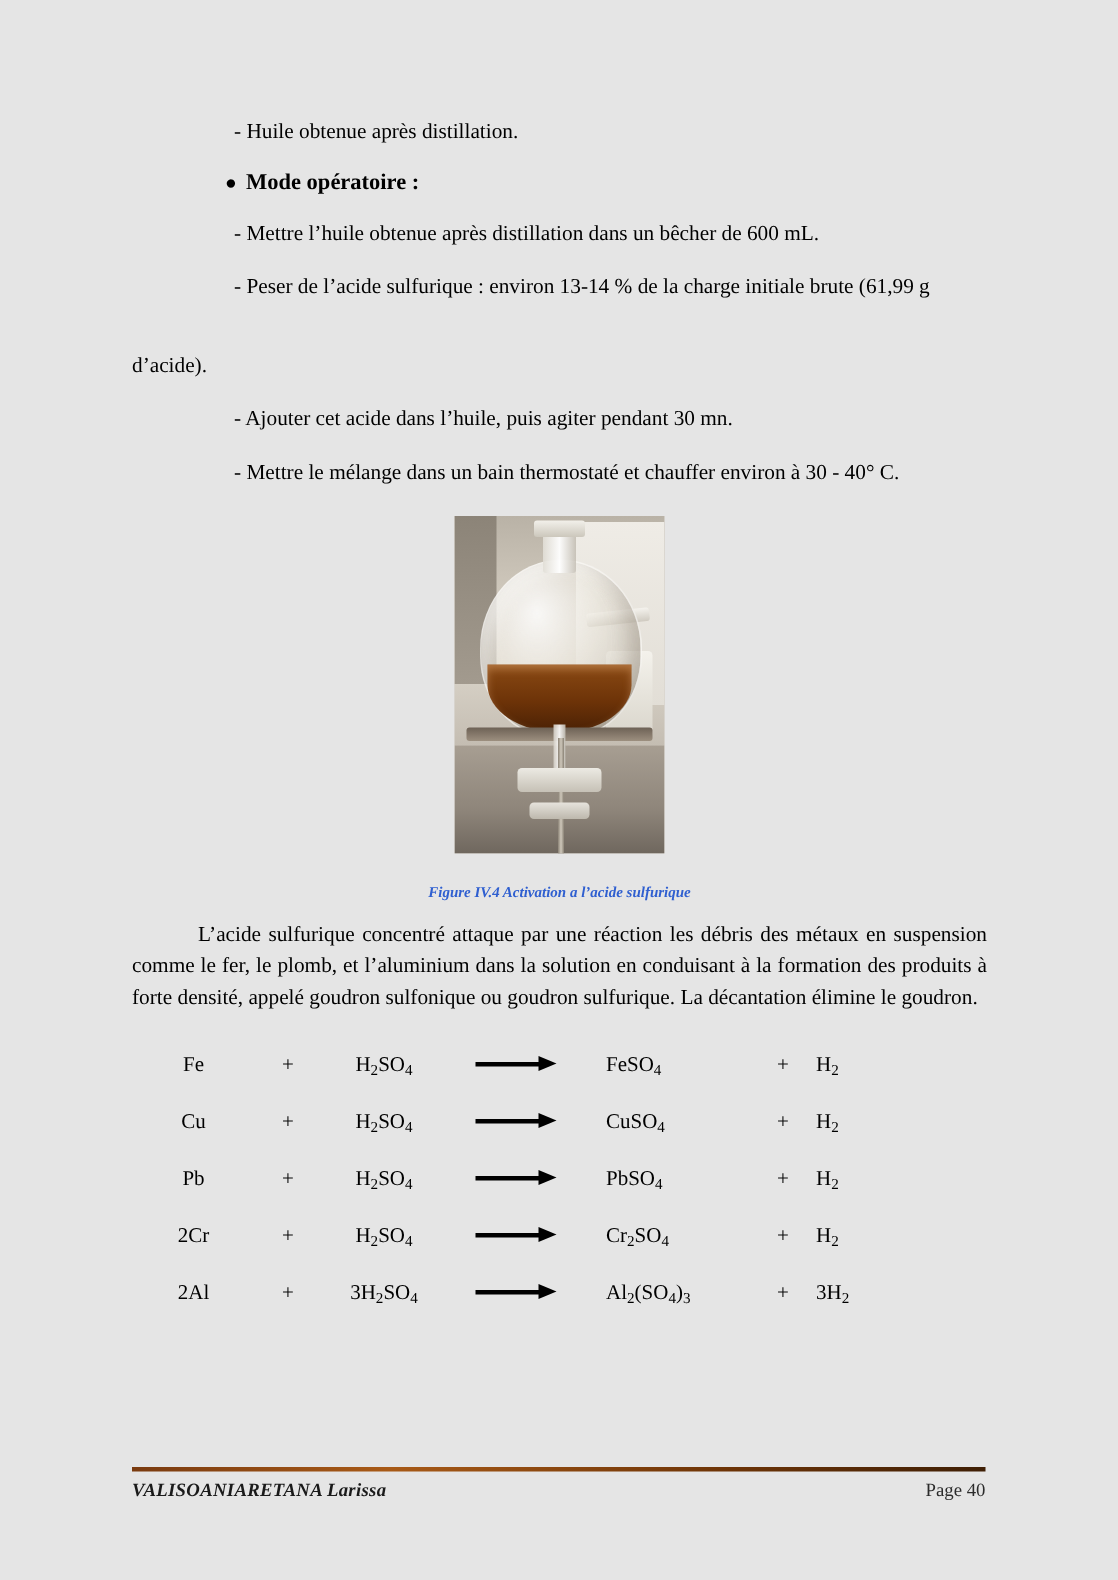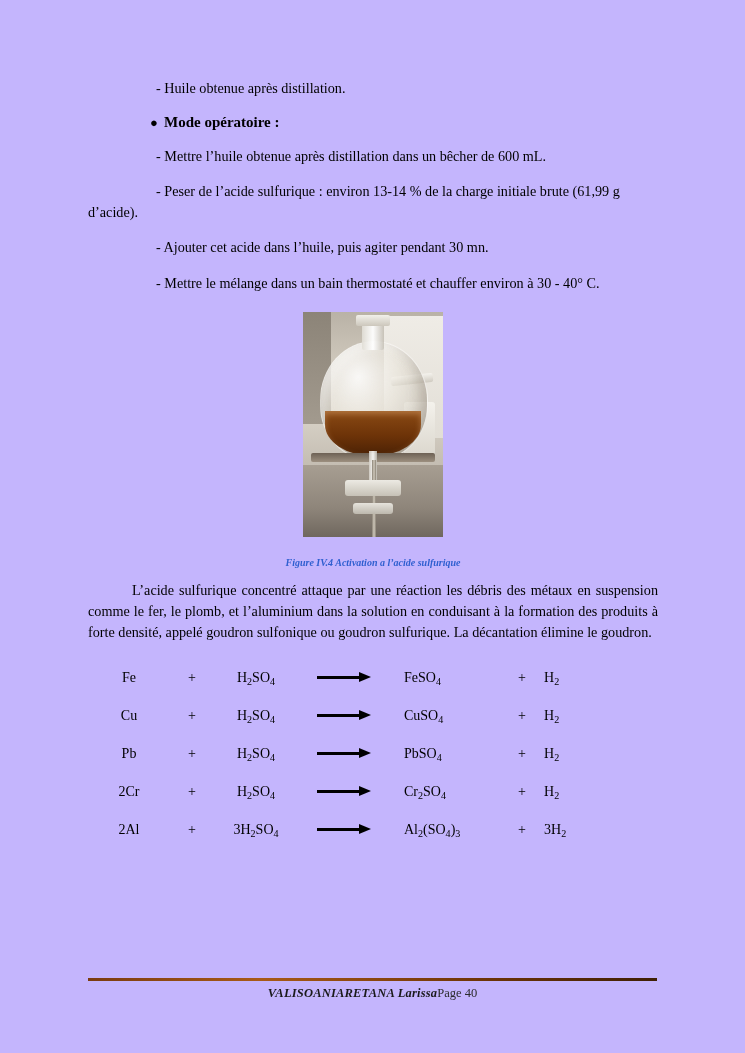--- a/index.html
+++ b/index.html
@@ -13,21 +13,21 @@
     position: relative;
     font-family: "Liberation Serif", serif;
     color: #000000;
     overflow: hidden;
   }
   .page {
     position: absolute;
     left: 0; top: 0;
     width: 745px;
     height: 1053px;
-    background: #c4b5fd;
+    background: #e5e5e5;
   }
   .content {
     position: absolute;
     left: 88px;
     top: 78px;
     width: 570px;
   }
   p {
     margin: 0 0 0 0;
     font-size: 14.2px;
@@ -51,20 +51,21 @@
     font-size: 13px;
     line-height: 1;
     color: #000;
   }
   .bullet-label {
     font-weight: bold;
     font-size: 15px;
   }
   .wrap-line {
     padding-left: 0px;
+    margin-top: 32px;
   }
   .figure-wrap {
     margin-top: 18px;
     text-align: center;
   }
   .photo {
     width: 140px;
     height: 225px;
     display: inline-block;
     position: relative;
@@ -262,21 +263,21 @@
     right: 88px;
     bottom: 52px;
   }
   .footer-rule {
     height: 3px;
     background: linear-gradient(90deg,#7a3b10,#a85a17 30%,#6d3407 70%,#3f1f05);
     margin-bottom: 5px;
   }
   .footer-row {
     display: flex;
-    justify-content: center;
+    justify-content: space-between;
     align-items: baseline;
     font-size: 12.5px;
   }
   .footer-left {
     font-style: italic;
     font-weight: bold;
     letter-spacing: 0.2px;
     color: #1a1a1a;
   }
   .footer-right {

